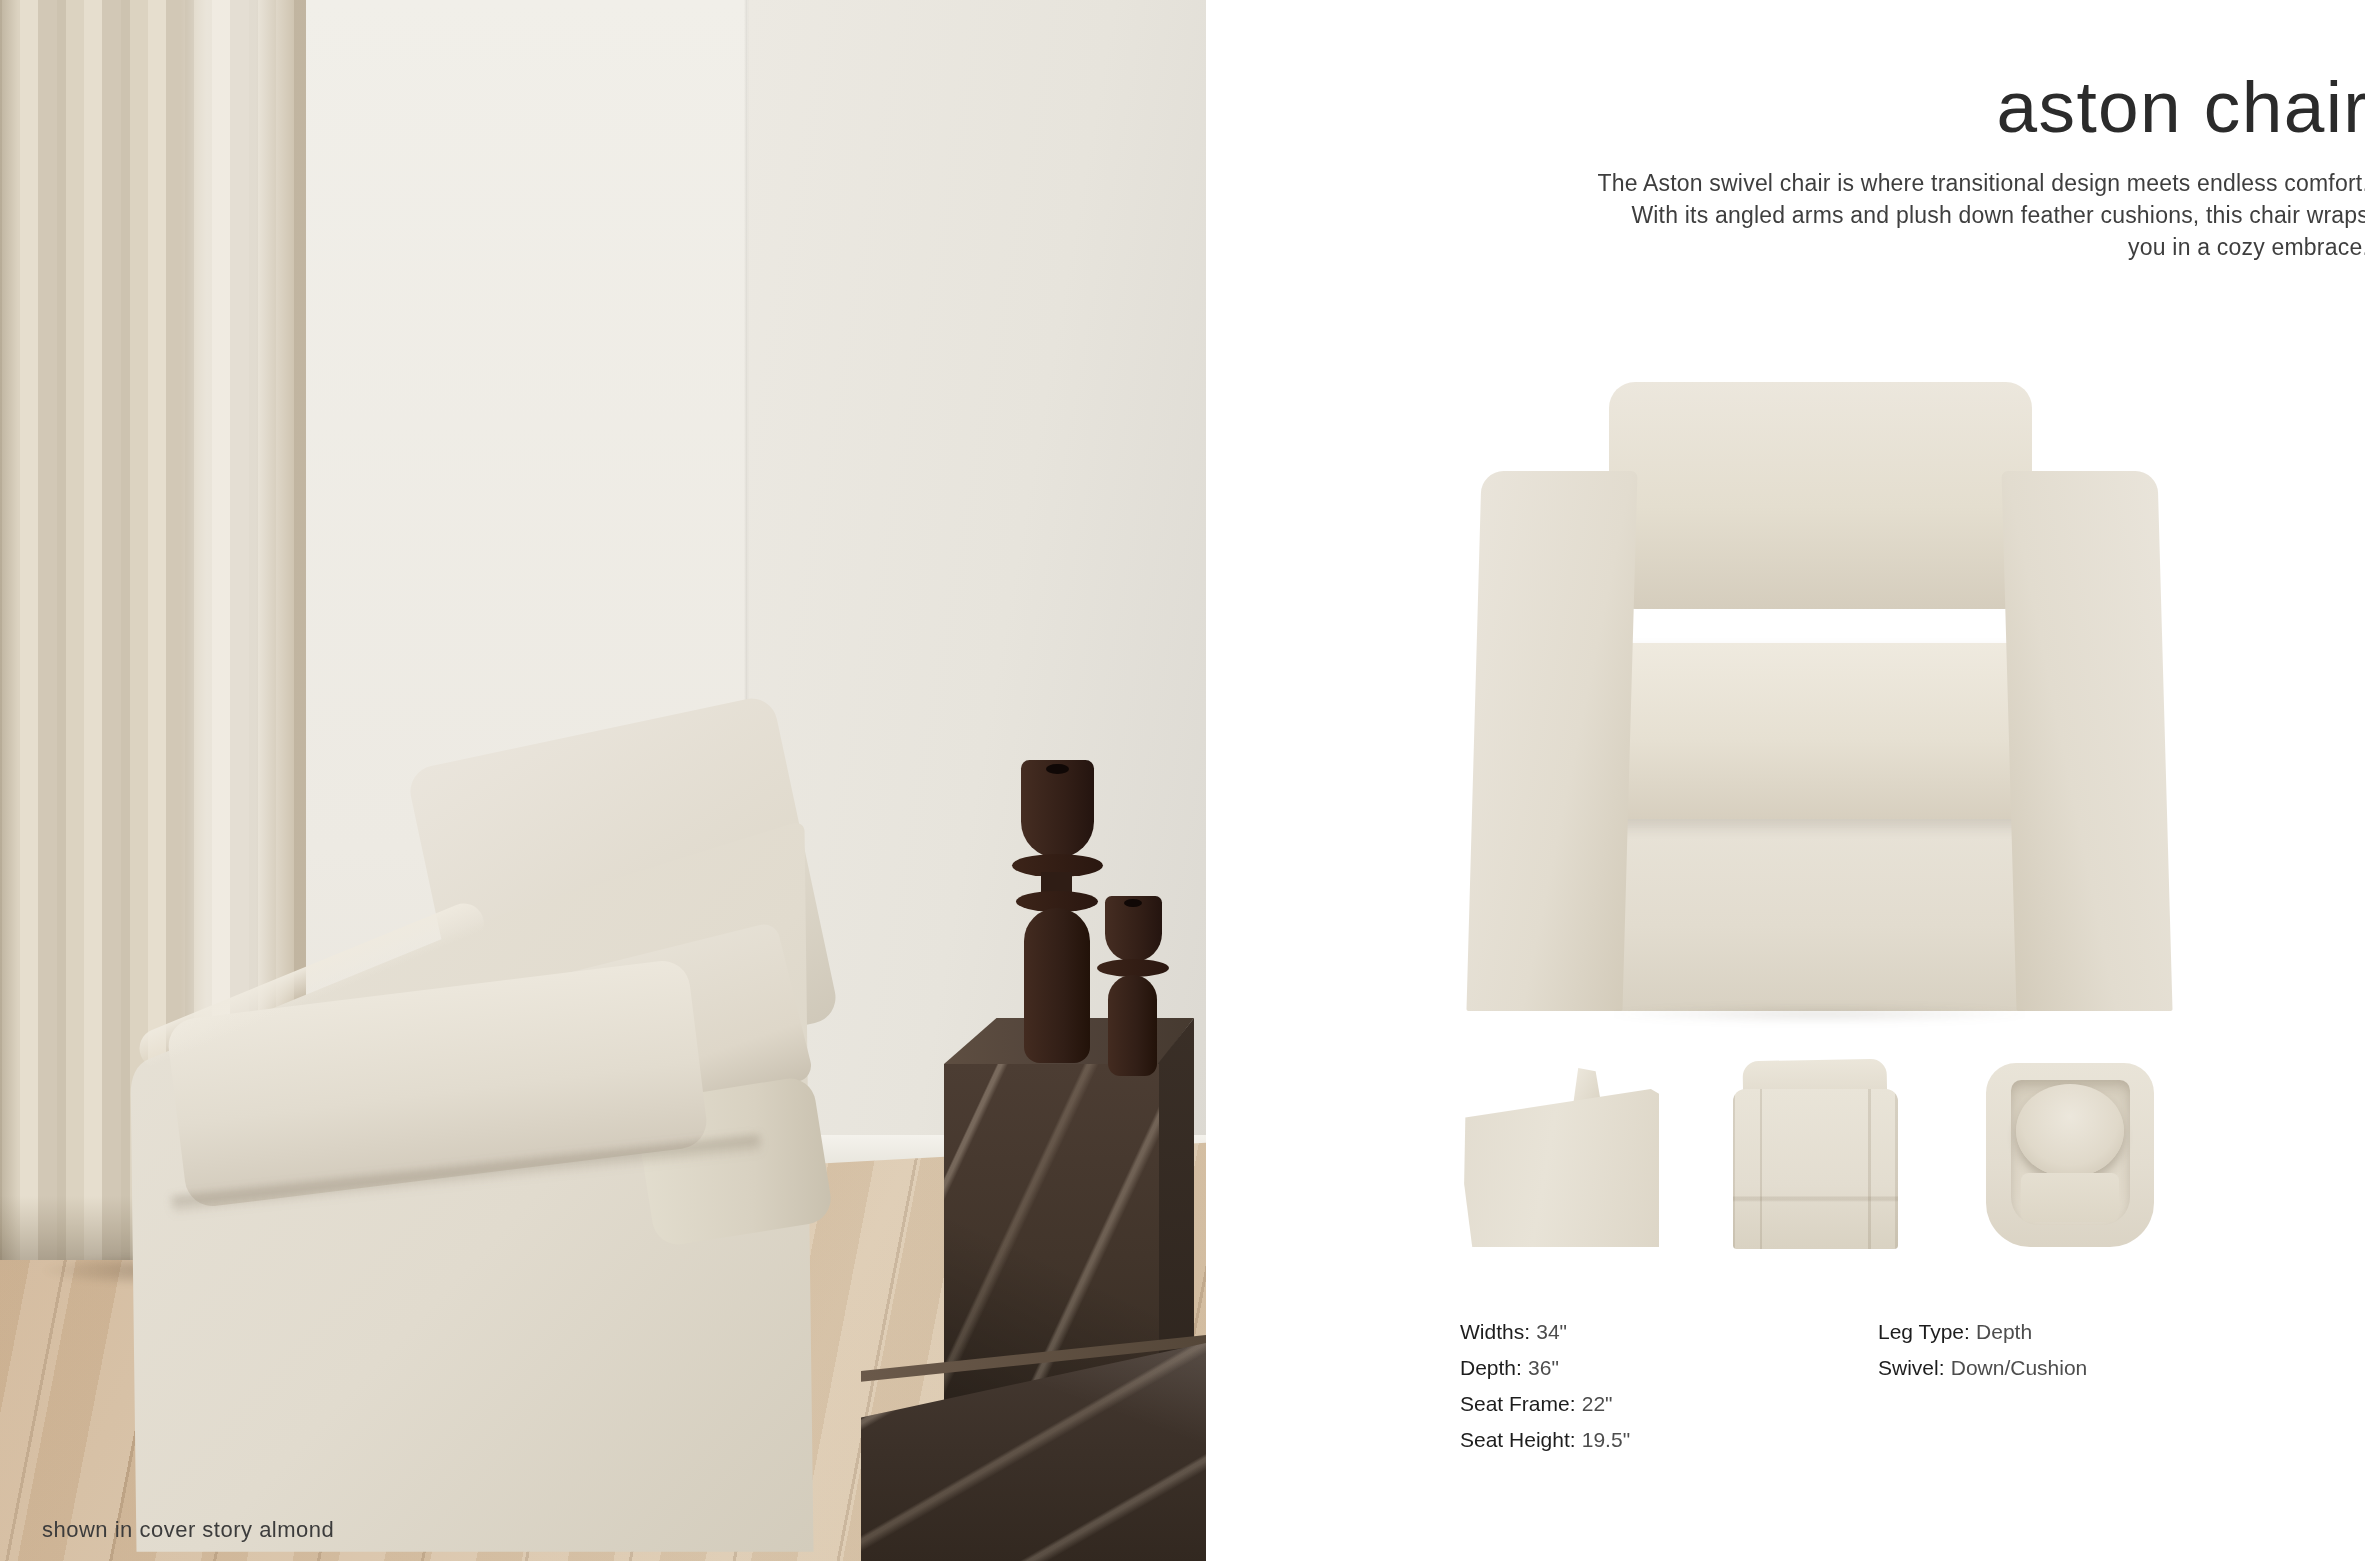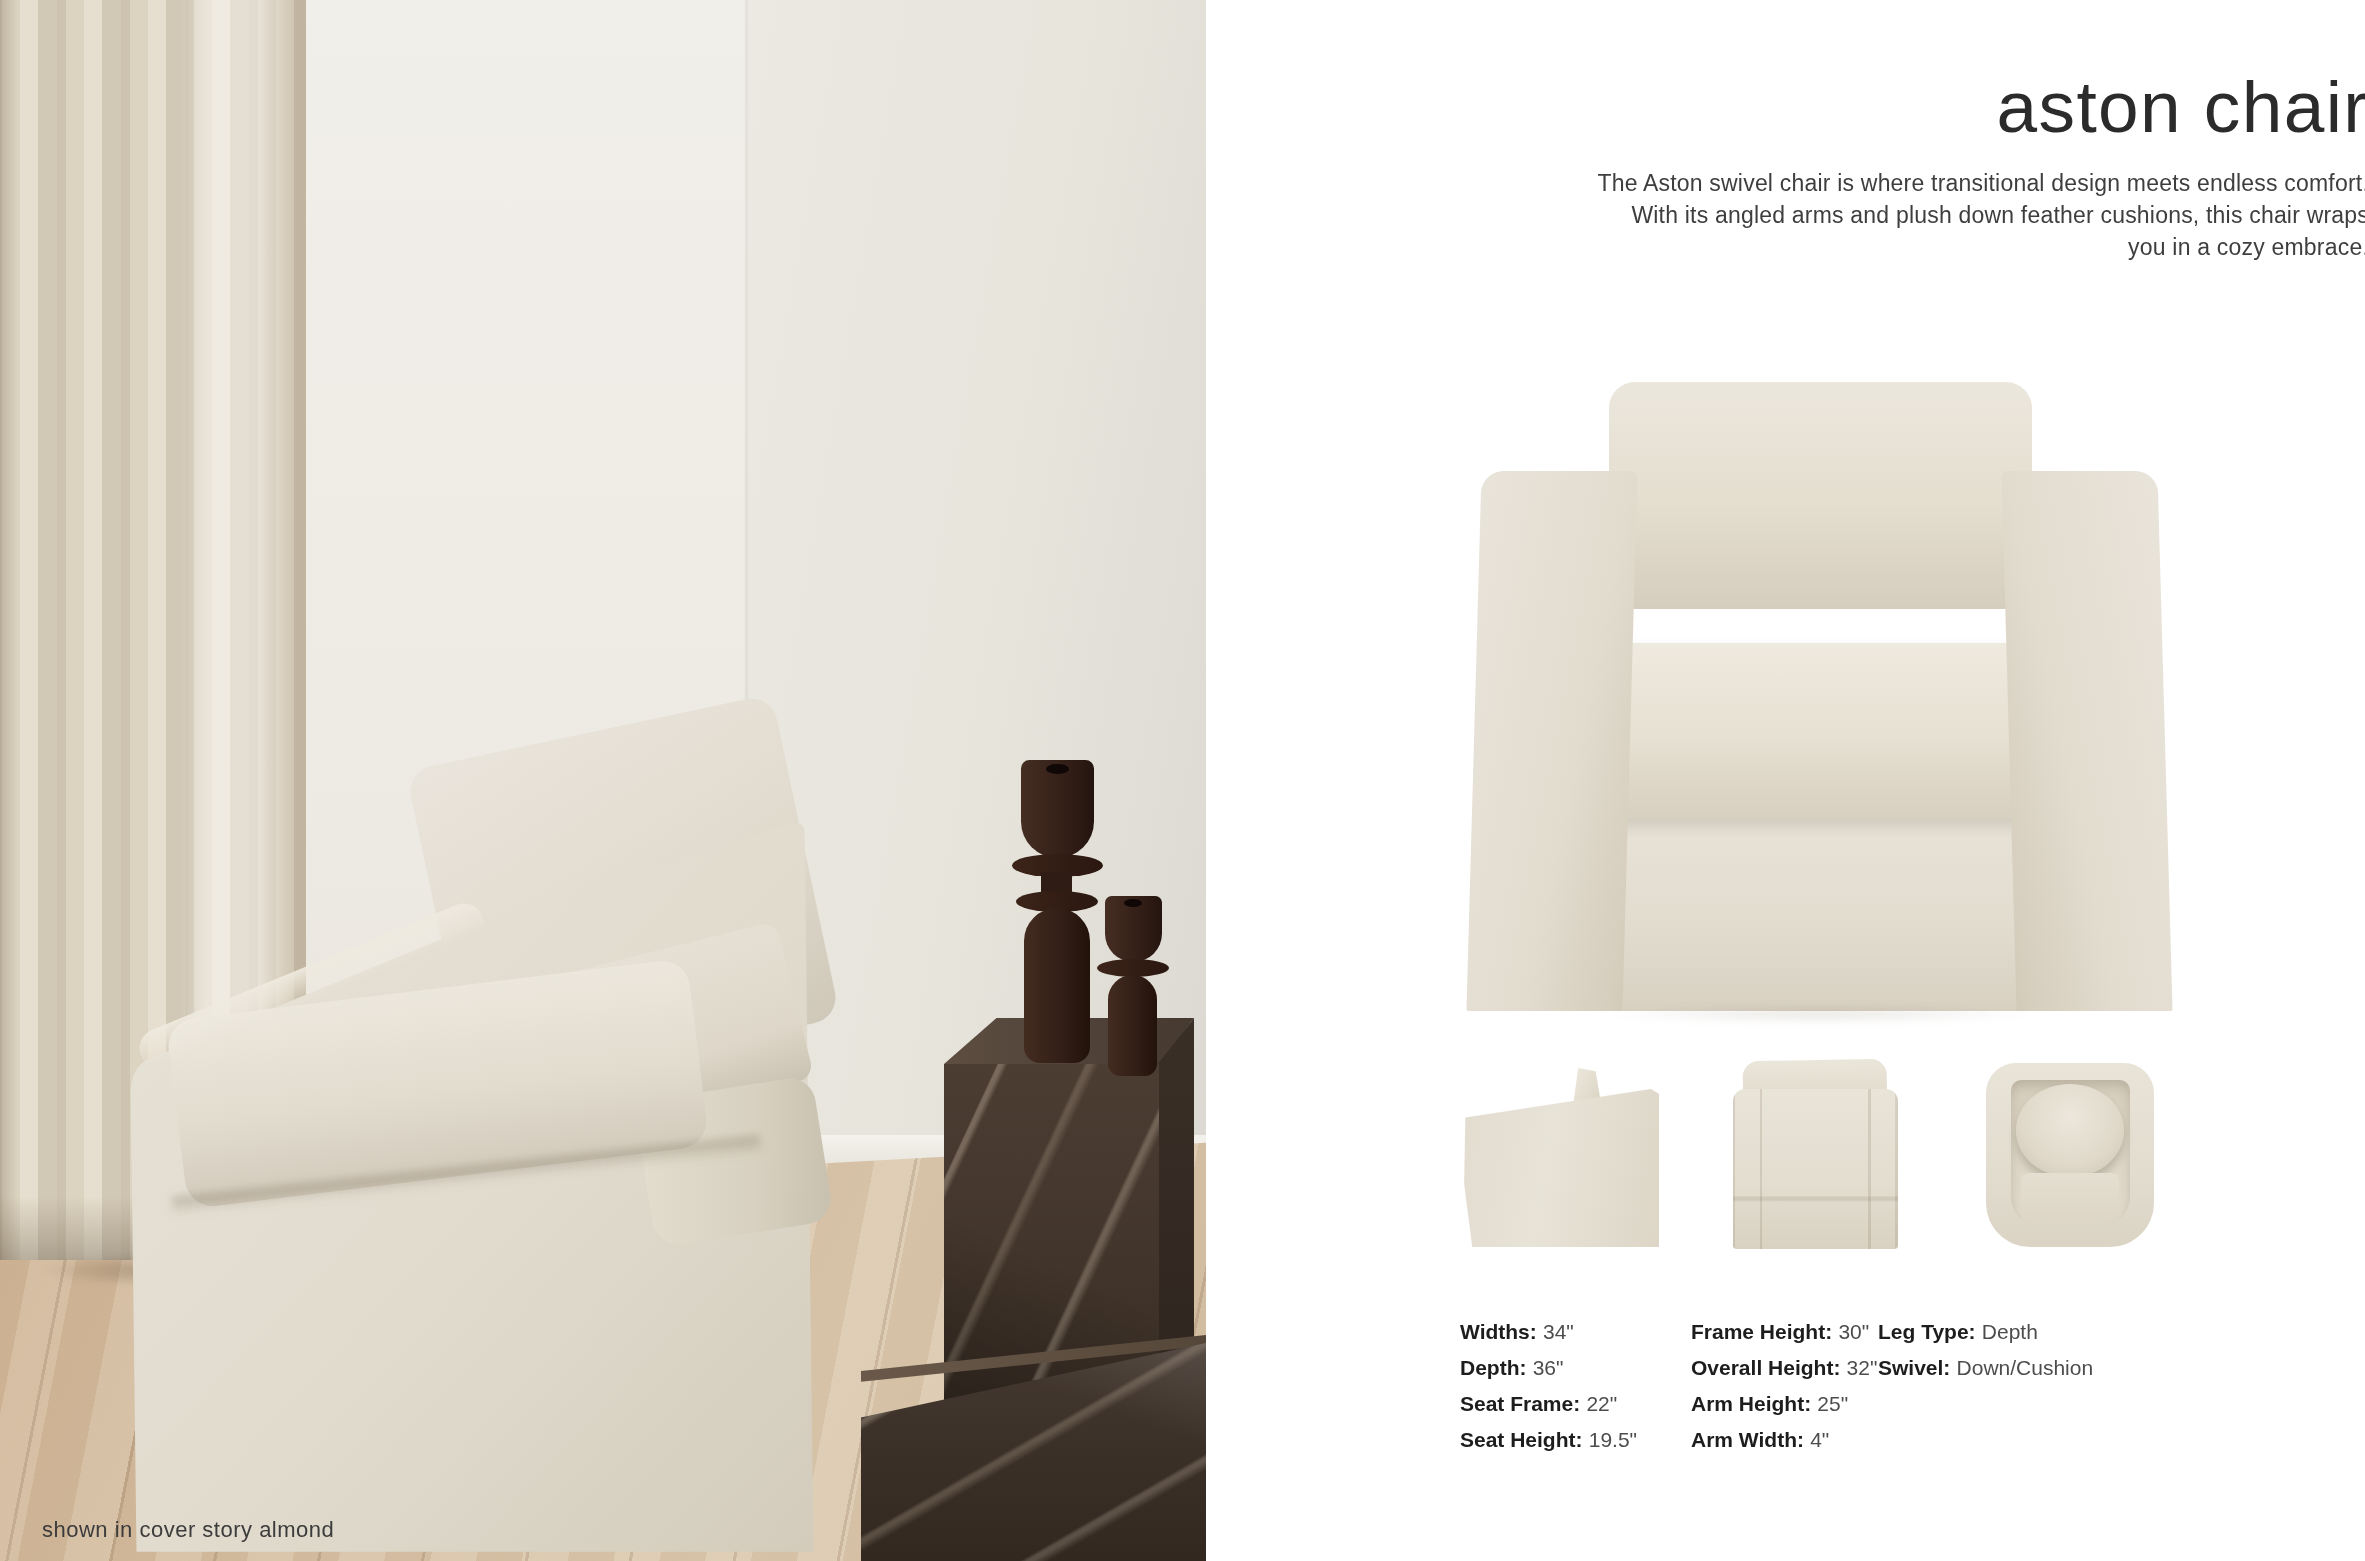--- a/index.html
+++ b/index.html
@@ -140,21 +140,21 @@
     box-shadow:0 6.6px 8.5px rgba(80,68,48,.25);}
   .tv-seat{position:absolute;left:35px;top:110px;width:98px;height:49px;border-radius:7.6px;
     background:linear-gradient(180deg,#e5dfd1,#ddd6c6);}
 
   
   .spec-col{position:absolute;top:1320px;}
   .spec-col.c1{left:1460px;}
   .spec-col.c2{left:1691px;}
   .spec-col.c3{left:1878px;}
   .spec-row{display:flex;align-items:baseline;gap:6.2px;height:36px;font-size:21px;}
-  .spec-label{font-weight:700;color:#1d1d1d;}
+  .spec-label{font-weight:400;color:#1d1d1d;}
   .spec-value{font-weight:400;color:#4d4d4d;}
 </style>
 </head>
 <body>
 
 <div class="page">
 
   <div class="photo">
     <div class="wall-left"></div>
     <div class="wall-right"></div>
@@ -256,38 +256,20 @@
     <div class="spec-row">
       <span class="spec-label">Seat Frame:</span>
       <span class="spec-value">22"</span>
     </div>
     <div class="spec-row">
       <span class="spec-label">Seat Height:</span>
       <span class="spec-value">19.5"</span>
     </div>
   </div>
 
-  <div class="spec-col c2">
-    <div class="spec-row">
-      <span class="spec-label">Frame Height:</span>
-      <span class="spec-value">30"</span>
-    </div>
-    <div class="spec-row">
-      <span class="spec-label">Overall Height:</span>
-      <span class="spec-value">32"</span>
-    </div>
-    <div class="spec-row">
-      <span class="spec-label">Arm Height:</span>
-      <span class="spec-value">25"</span>
-    </div>
-    <div class="spec-row">
-      <span class="spec-label">Arm Width:</span>
-      <span class="spec-value">4"</span>
-    </div>
-  </div>
 
   <div class="spec-col c3">
     <div class="spec-row">
       <span class="spec-label">Leg Type:</span>
       <span class="spec-value">Depth</span>
     </div>
     <div class="spec-row">
       <span class="spec-label">Swivel:</span>
       <span class="spec-value">Down/Cushion</span>
     </div>

